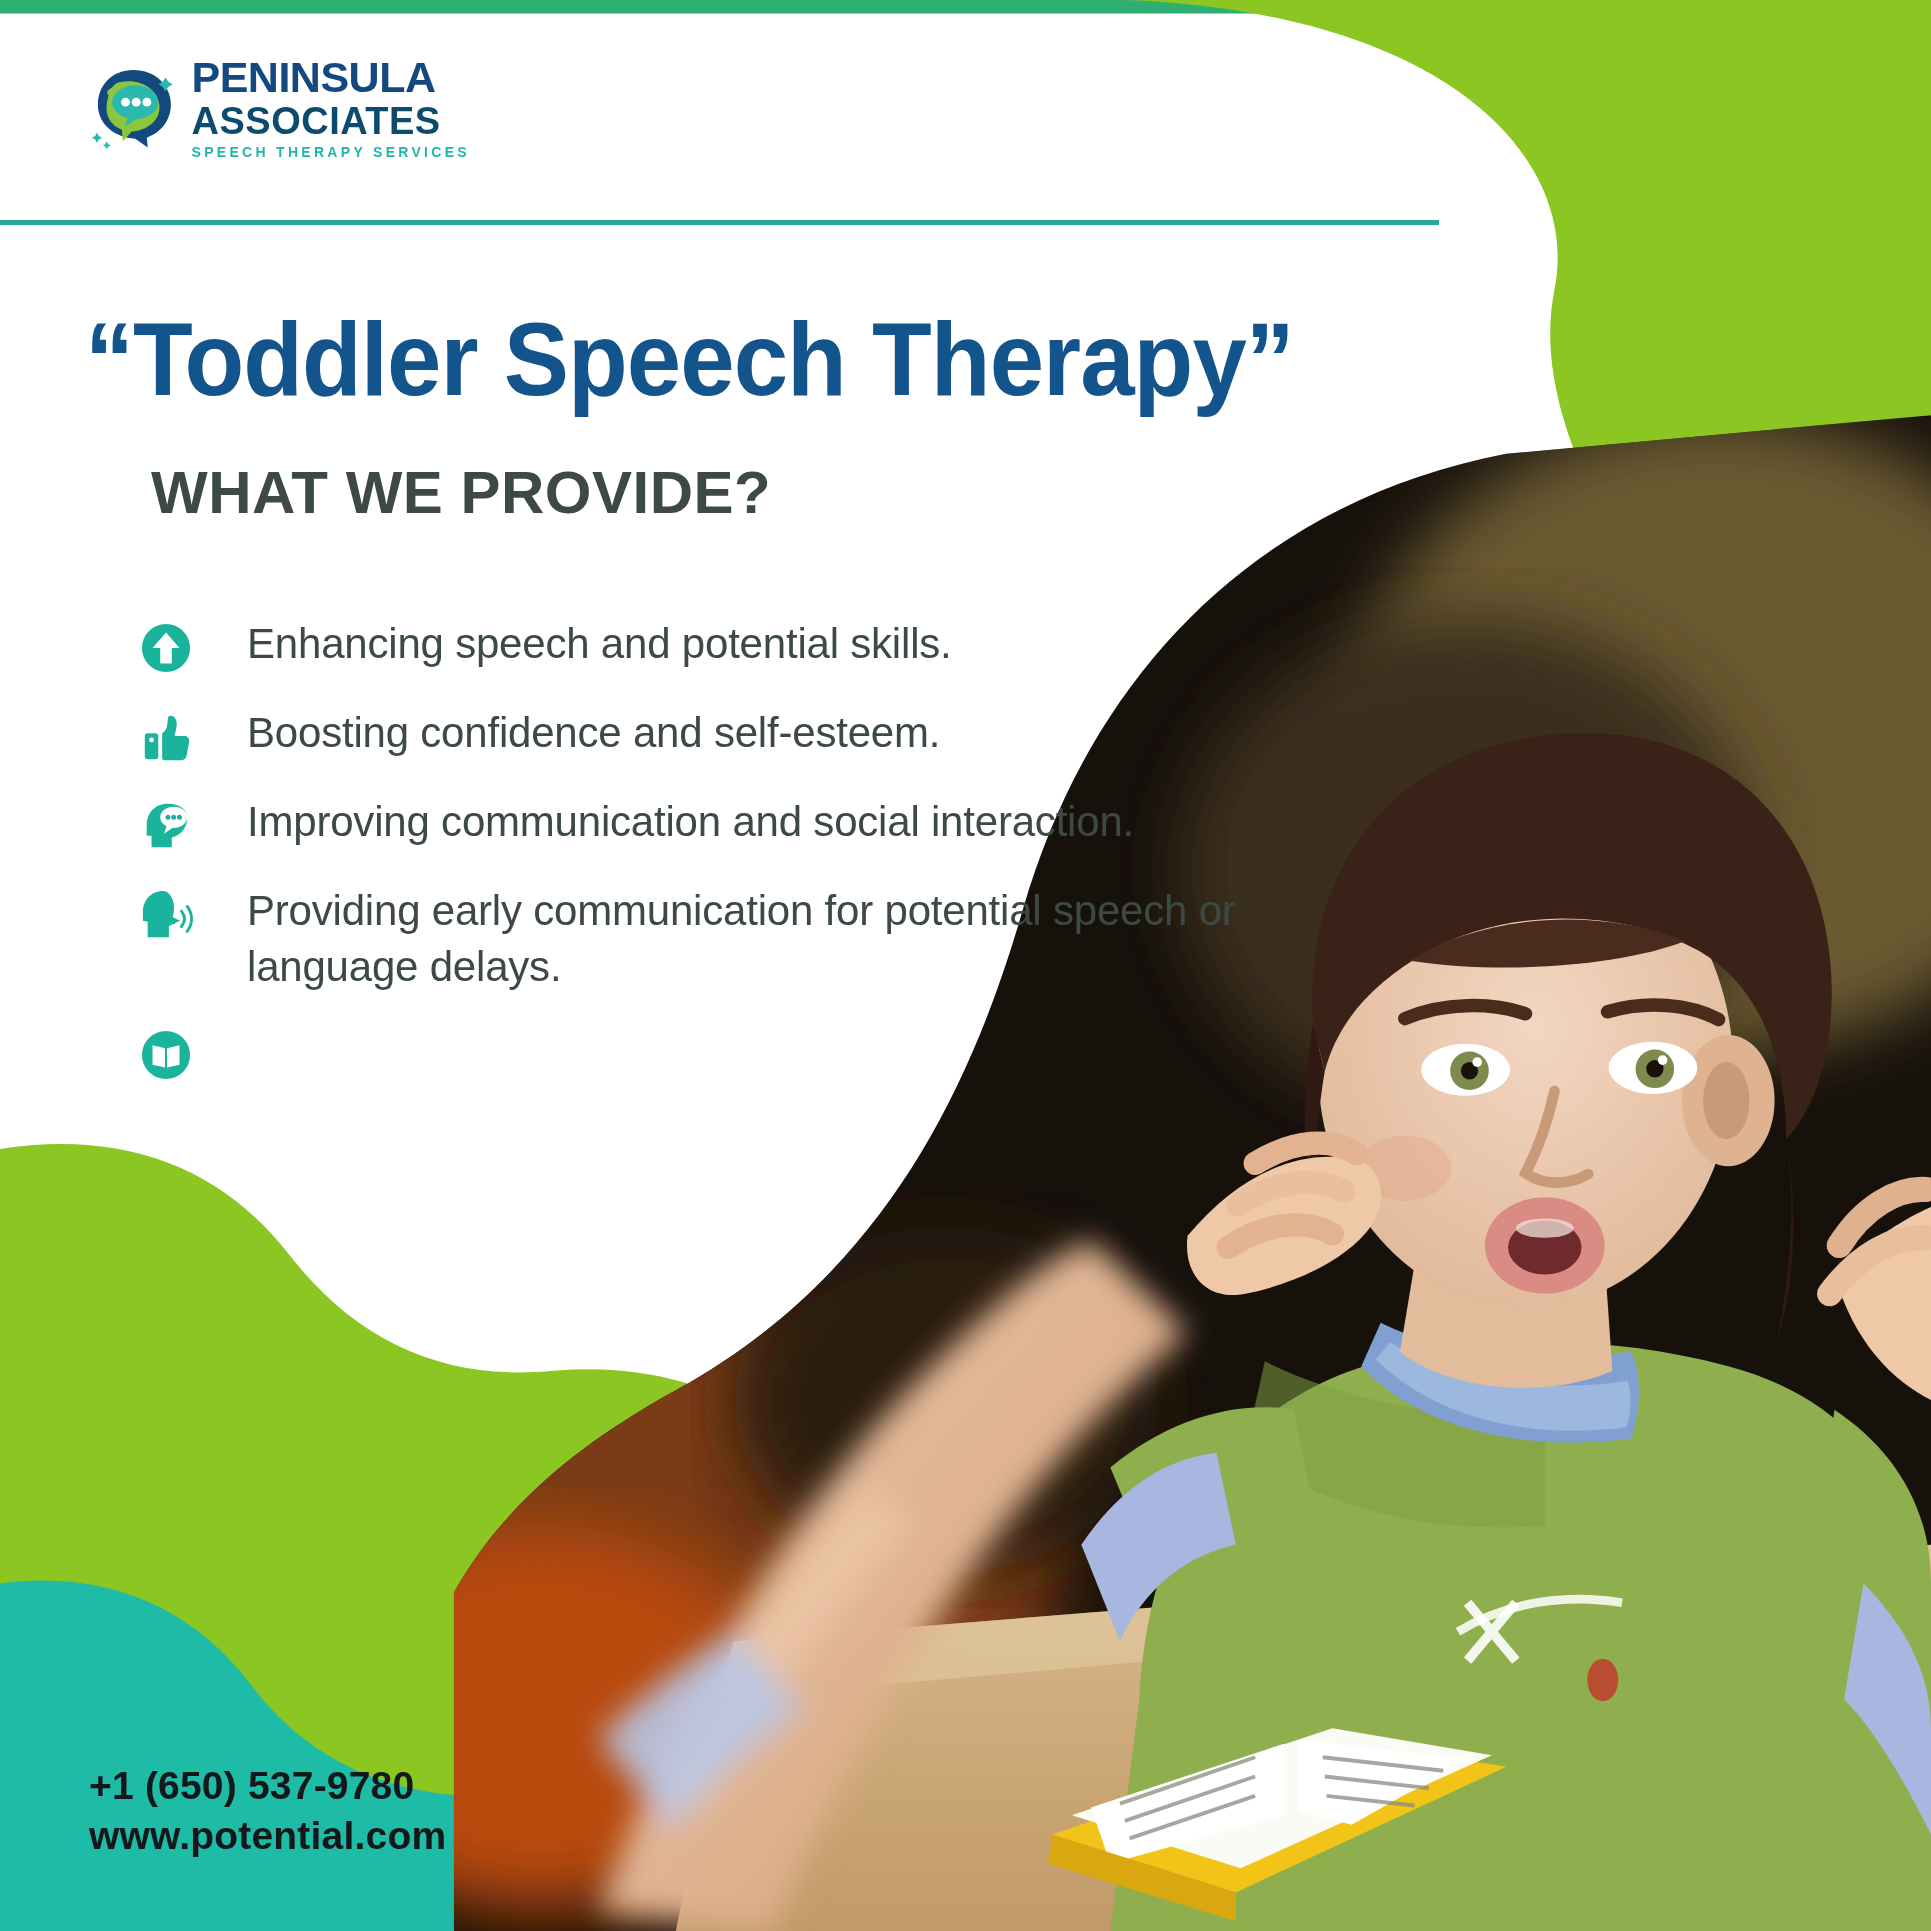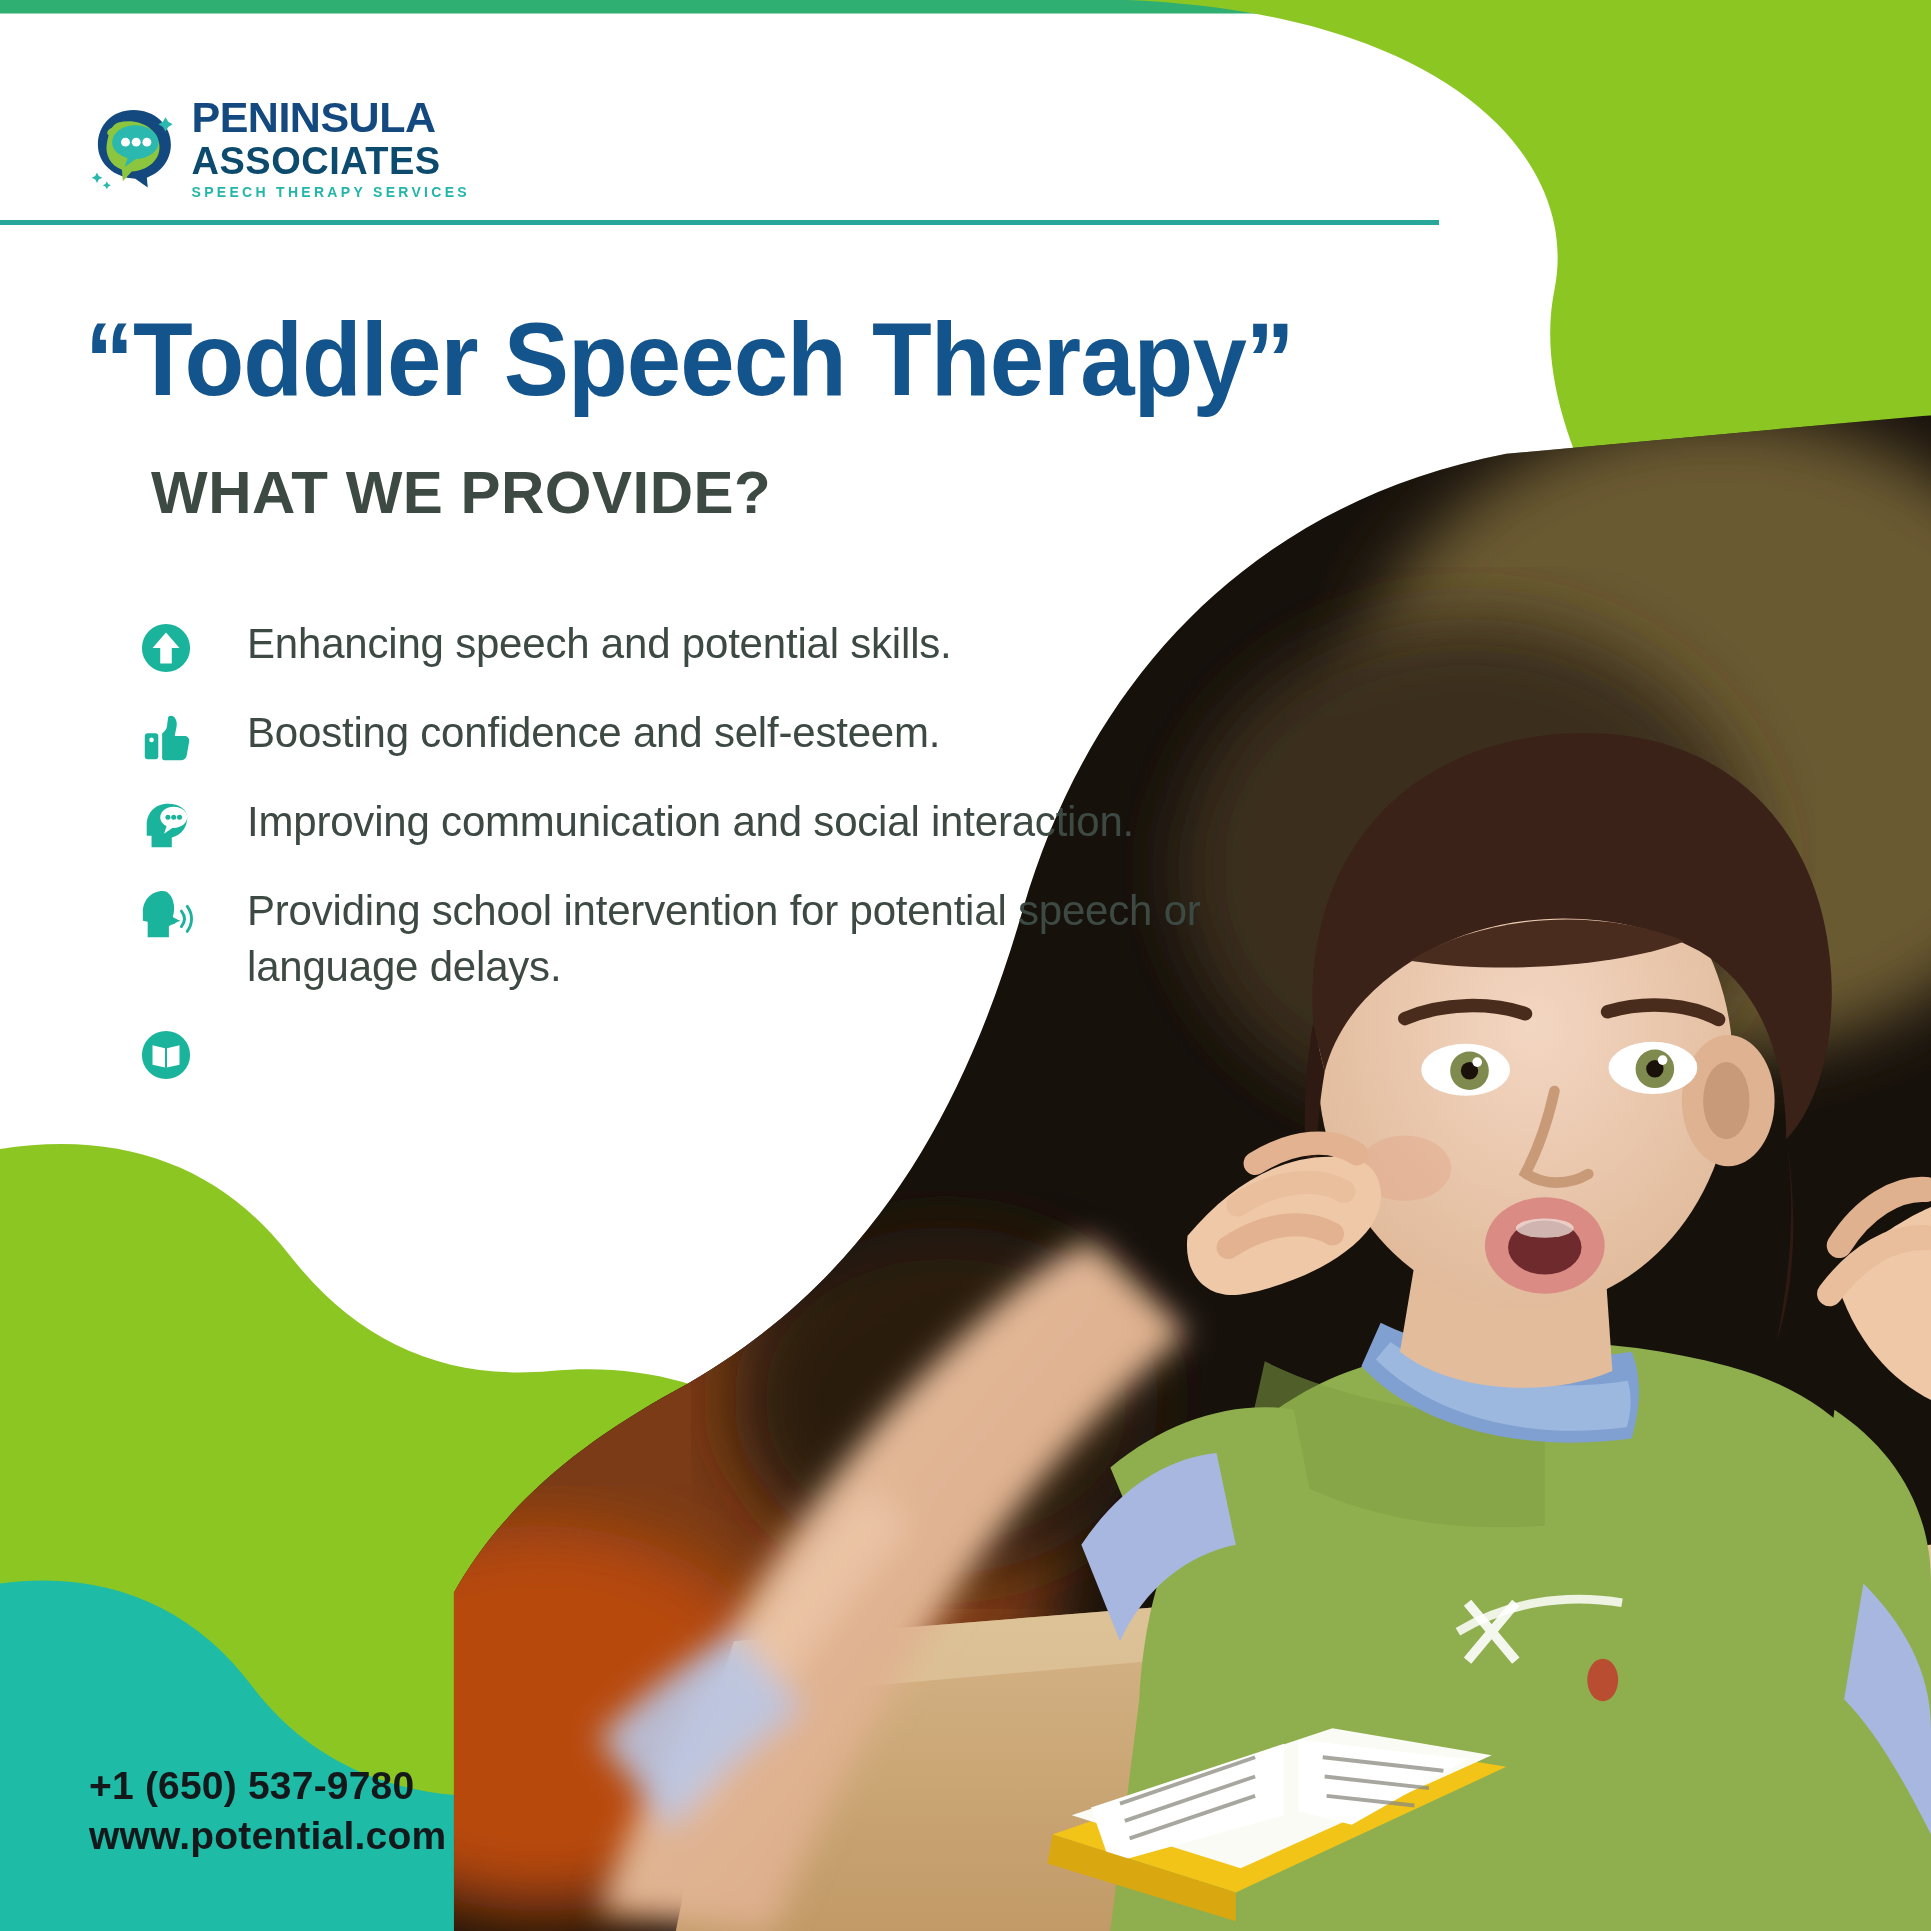--- a/index.html
+++ b/index.html
@@ -26,21 +26,20 @@
   }
 
   
   .logo-block {
     position: absolute;
     left: 89px;
     top: 56px;
     display: flex;
     align-items: center;
     gap: 13.5px;
-    margin-top: 40px;
   }
   .logo-mark { width: 89px; height: 89px; flex: 0 0 auto; }
   .logo-words { display: flex; flex-direction: column; line-height: 1; }
   .logo-peninsula {
     font-size: 43px;
     font-weight: bold;
     color: #13497f;
     letter-spacing: -0.5px;
   }
   .logo-associates {
@@ -424,21 +423,21 @@
       <span class="bullet-icon">
         <svg width="56" height="54" viewBox="0 0 58 56">
           <path d="M26 3 C13 3 5 13 5 25 L5 34 L10 35 L10 51 L32 51 L32 40
                    C33 38 36 38 38 37 L41 33 L36 30 C38 24 38 16 35 10
                    C33 6 30 3 26 3 Z" fill="#1AB39C"></path>
           <path d="M36 31 L44 34 L36 37 Z" fill="#1AB39C"></path>
           <path d="M45 24 C49 29 49 35 45 40" stroke="#1AB39C" stroke-width="3" fill="none" stroke-linecap="round"></path>
           <path d="M51 19 C57 27 57 37 51 45" stroke="#1AB39C" stroke-width="3" fill="none" stroke-linecap="round"></path>
         </svg>
       </span>
-      <span class="bullet-text">Providing school intervention for potential speech or language delays.</span>
+      <span class="bullet-text">Providing early communication for potential speech or language delays.</span>
     </div>
 
     <div class="bullet">
       <span class="bullet-icon">
         <svg width="52" height="52" viewBox="0 0 54 54">
           <circle cx="27" cy="27" r="25" fill="#1AB39C"></circle>
           <path d="M13 17 L26 20 L26 40 L13 37 Z" fill="#FFFFFF"></path>
           <path d="M41 17 L28 20 L28 40 L41 37 Z" fill="#FFFFFF"></path>
           <path d="M26 20 L28 20 L28 40 L26 40 Z" fill="#1AB39C"></path>
         </svg>

